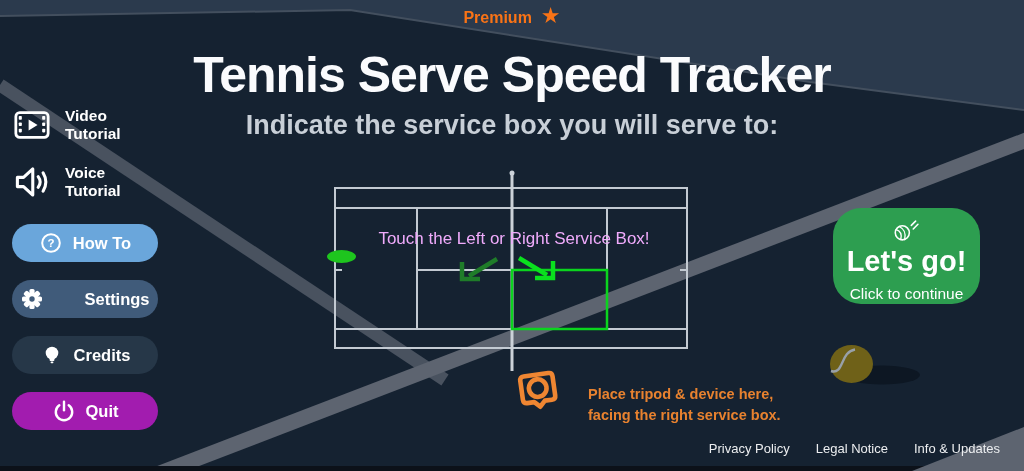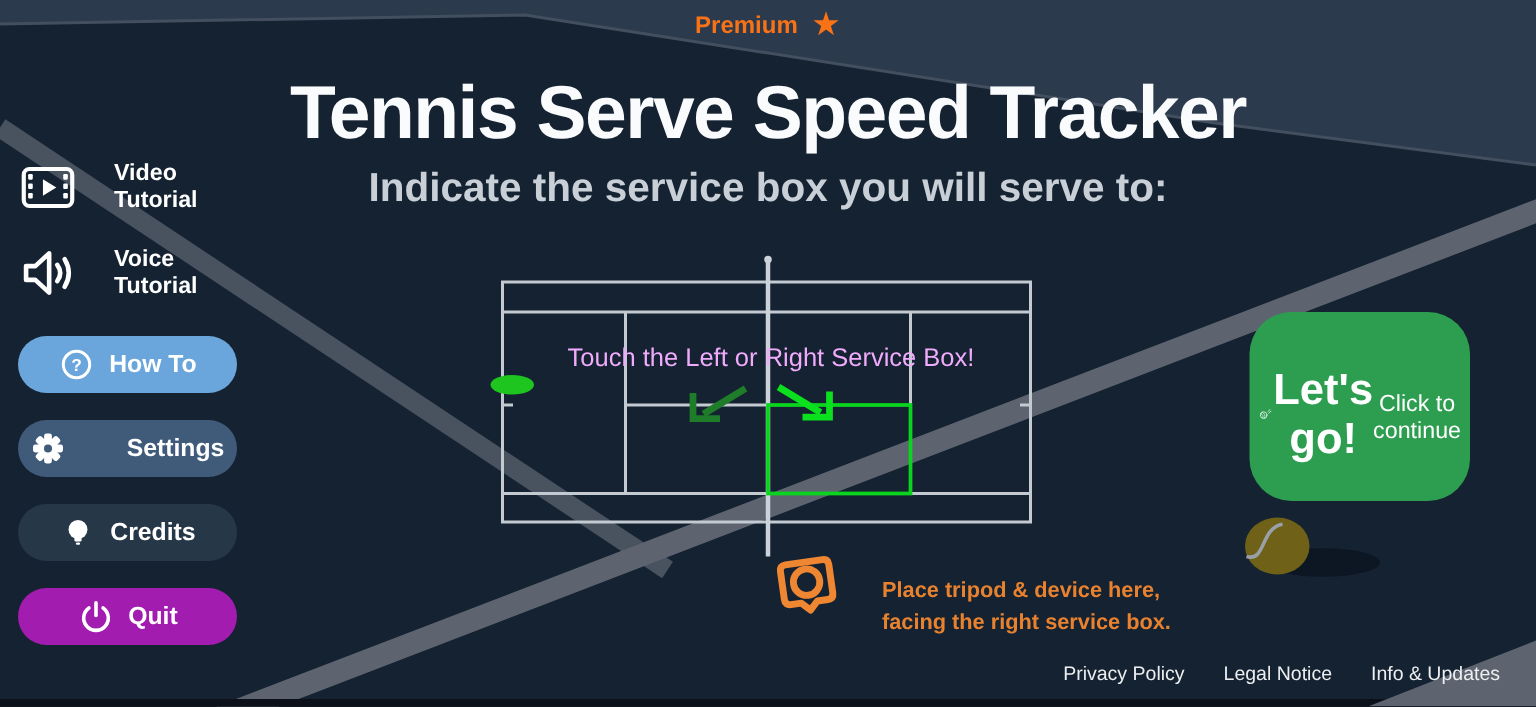--- a/index.html
+++ b/index.html
@@ -10,36 +10,36 @@
   .bg-svg{position:absolute;left:0;top:0;}
 
   
   .premium{position:absolute;left:0;top:5px;width:100%;display:flex;justify-content:center;align-items:flex-end;gap:9px;color:#f97316;}
   .premium .plabel{font-size:16px;font-weight:bold;}
   .premium .star{font-size:22px;line-height:22px;}
   .title{position:absolute;left:0;top:26px;width:100%;text-align:center;color:#fafbfd;font-size:50px;font-weight:bold;letter-spacing:-1px;margin-top:20px;}
   .instruction{position:absolute;left:0;top:110px;width:100%;text-align:center;color:#c8cfd7;font-size:27px;font-weight:bold;}
 
   
-  .tut-row{position:absolute;left:12px;display:flex;align-items:center;gap:24px;cursor:pointer;}
+  .tut-row{position:absolute;left:12px;display:flex;align-items:center;gap:13px;cursor:pointer;}
   .tut-label{color:#fff;font-size:15.5px;font-weight:bold;line-height:18px;}
   .side-btn{position:absolute;left:12px;width:146px;height:38px;border:none;border-radius:19px;display:flex;align-items:center;justify-content:center;gap:10px;color:#fff;font-size:16.5px;font-weight:bold;font-family:"Liberation Sans",sans-serif;cursor:pointer;padding:0;}
   .btn-howto{top:224px;background:#6aa6db;}
   .btn-settings{top:280px;background:#405b7a;gap:40px;}
   .btn-credits{top:336px;background:#263748;}
   .btn-quit{top:392px;background:#a21caf;}
 
   
   .court-svg{position:absolute;left:320px;top:160px;}
   .court-prompt{position:absolute;left:334px;top:229px;width:360px;text-align:center;color:#f0abfc;font-size:17px;font-weight:normal;}
   .camera-icon{position:absolute;left:515px;top:367px;transform:rotate(-8deg);}
   .tripod-note{position:absolute;left:588px;top:384px;color:#e8822f;font-size:14.5px;font-weight:bold;line-height:21px;}
 
   
-  .cta{position:absolute;left:833px;top:208px;width:147px;height:126px;background:#2d9e50;border:none;border-radius:28px;display:flex;flex-direction:row;align-items:center;justify-content:flex-start;padding-top:10px;cursor:pointer;font-family:"Liberation Sans",sans-serif;}
+  .cta{position:absolute;left:833px;top:208px;width:147px;height:96px;background:#2d9e50;border:none;border-radius:28px;display:flex;flex-direction:column;align-items:center;justify-content:flex-start;padding-top:10px;cursor:pointer;font-family:"Liberation Sans",sans-serif;}
   .cta-title{color:#fff;font-size:29px;font-weight:bold;margin-top:2px;}
   .cta-sub{color:#fff;font-size:15.5px;margin-top:7px;}
   .deco-ball{position:absolute;left:815px;top:338px;}
 
   
   .footer{position:absolute;top:441px;right:24px;display:flex;gap:16px;color:#eceef0;font-size:13px;}
   .footer span{cursor:pointer;margin-left:10px;}
 </style>
 </head>
 <body>

